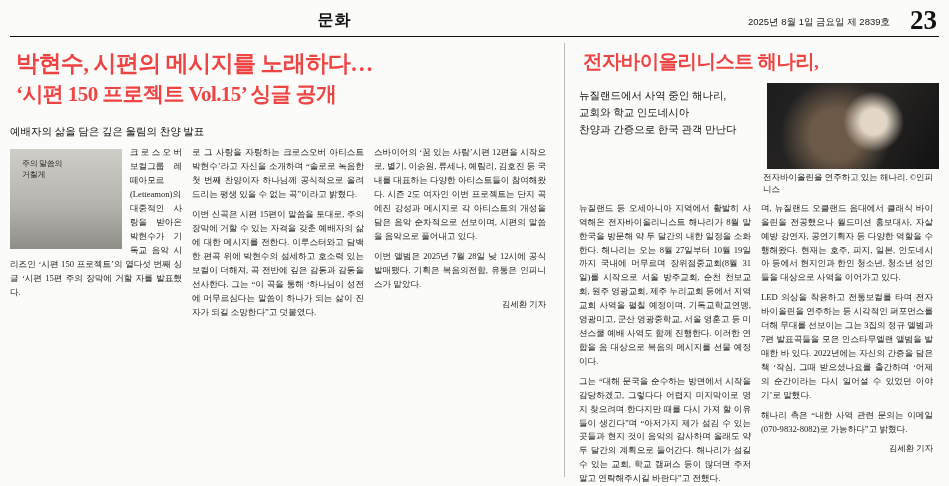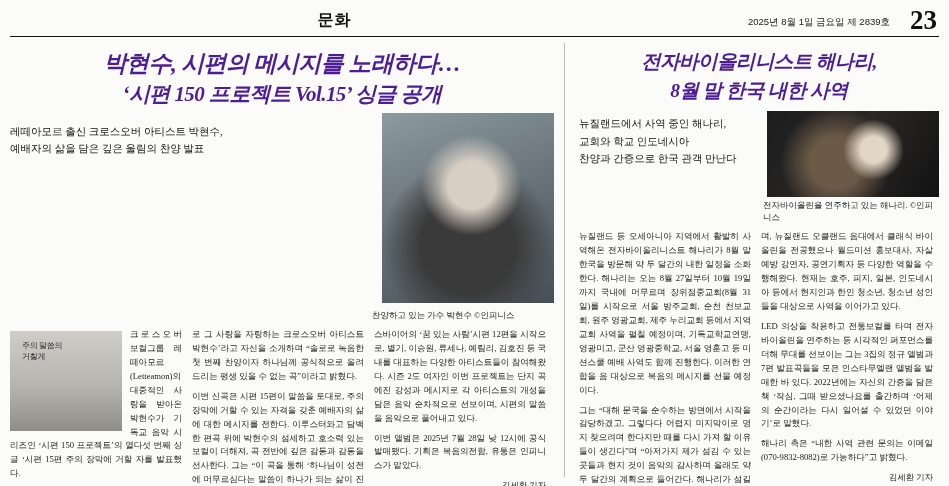--- a/index.html
+++ b/index.html
@@ -80,26 +80,25 @@
     display: flex;
     padding: 0 10px;
     height: 440px;
   }
   .left-sec { width: 560px; padding-right: 10px; }
   .vdivider { width: 1px; background: #bbb; margin: 6px 6px 0 0; }
   .right-sec { flex: 1; padding-left: 8px; }
 
   
   .headline {
-    text-align: center;
+    text-align: left;
     font-weight: bold;
     line-height: 1.32;
-    color: #4c1d95;
+    color: #ef4444;
     letter-spacing: -0.6px;
-    font-style: italic;
   }
   .headline.main {
     font-size: 23px;
     margin: 12px 6px 0 6px;
   }
   .headline.sub-main {
     font-size: 21px;
     margin: 2px 6px 0 6px;
   }
   .headline.right {
@@ -222,30 +221,22 @@
 
   <div class="body">
 
     <div class="left-sec">
       <div class="headline main">박현수, 시편의 메시지를 노래하다…</div>
       <div class="headline sub-main">‘시편 150 프로젝트 Vol.15’ 싱글 공개</div>
 
       <div style="display:flex; align-items:flex-start;">
         <div style="flex:1;">
           <div class="deck">
-            <div>레떼아모르 출신 크로스오버 아티스트 박현수,</div>
             <div>예배자의 삶을 담은 깊은 울림의 찬양 발표</div>
           </div>
-        </div>
-        <div style="width:182px;">
-          <div class="photo ph-main">
-            <div class="img-portrait"></div>
-          </div>
-          <div style="clear:both;"></div>
-          <div class="photo-caption">찬양하고 있는 가수 박현수 ©인피니스</div>
         </div>
       </div>
 
       <div class="cols lower-left">
         <div class="col-row">
           <div class="col c1">
             <div class="photo ph-album">
               <div class="img-album">
                 <div class="album-text">
                   <div>주의 말씀의</div>
@@ -267,21 +258,20 @@
             <div class="byline">김세환 기자</div>
           </div>
         </div>
       </div>
     </div>
 
     <div class="vdivider"></div>
 
     <div class="right-sec">
       <div class="headline right">전자바이올리니스트 해나리,</div>
-      <div class="headline right2">8월 말 한국 내한 사역</div>
 
       <div style="display:flex; align-items:flex-start; gap:8px;">
         <div style="width:176px;">
           <div class="deck right">
             <div>뉴질랜드에서 사역 중인 해나리,</div>
             <div>교회와 학교 인도네시아</div>
             <div>찬양과 간증으로 한국 관객 만난다</div>
           </div>
         </div>
         <div style="width:176px;">

